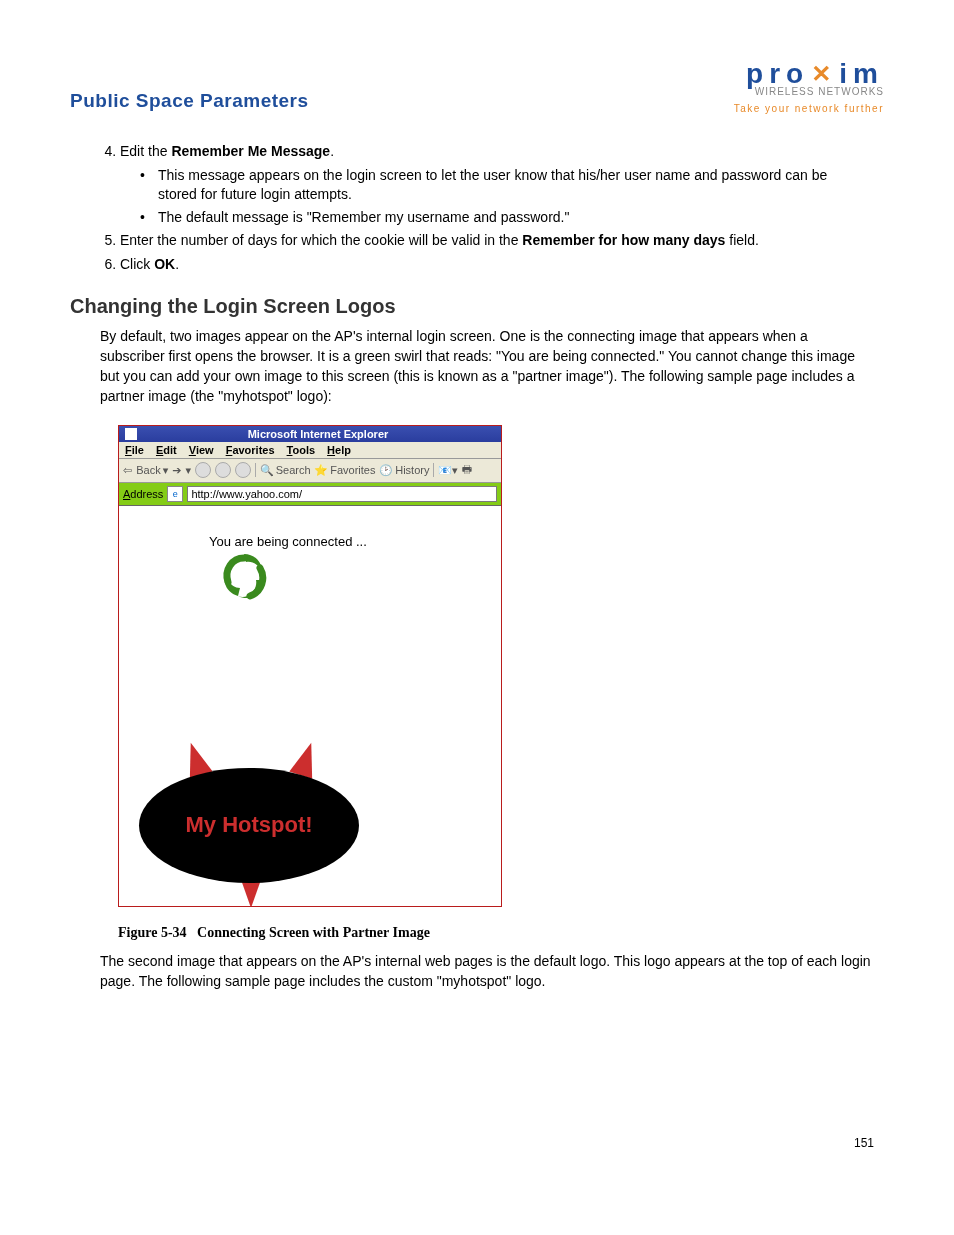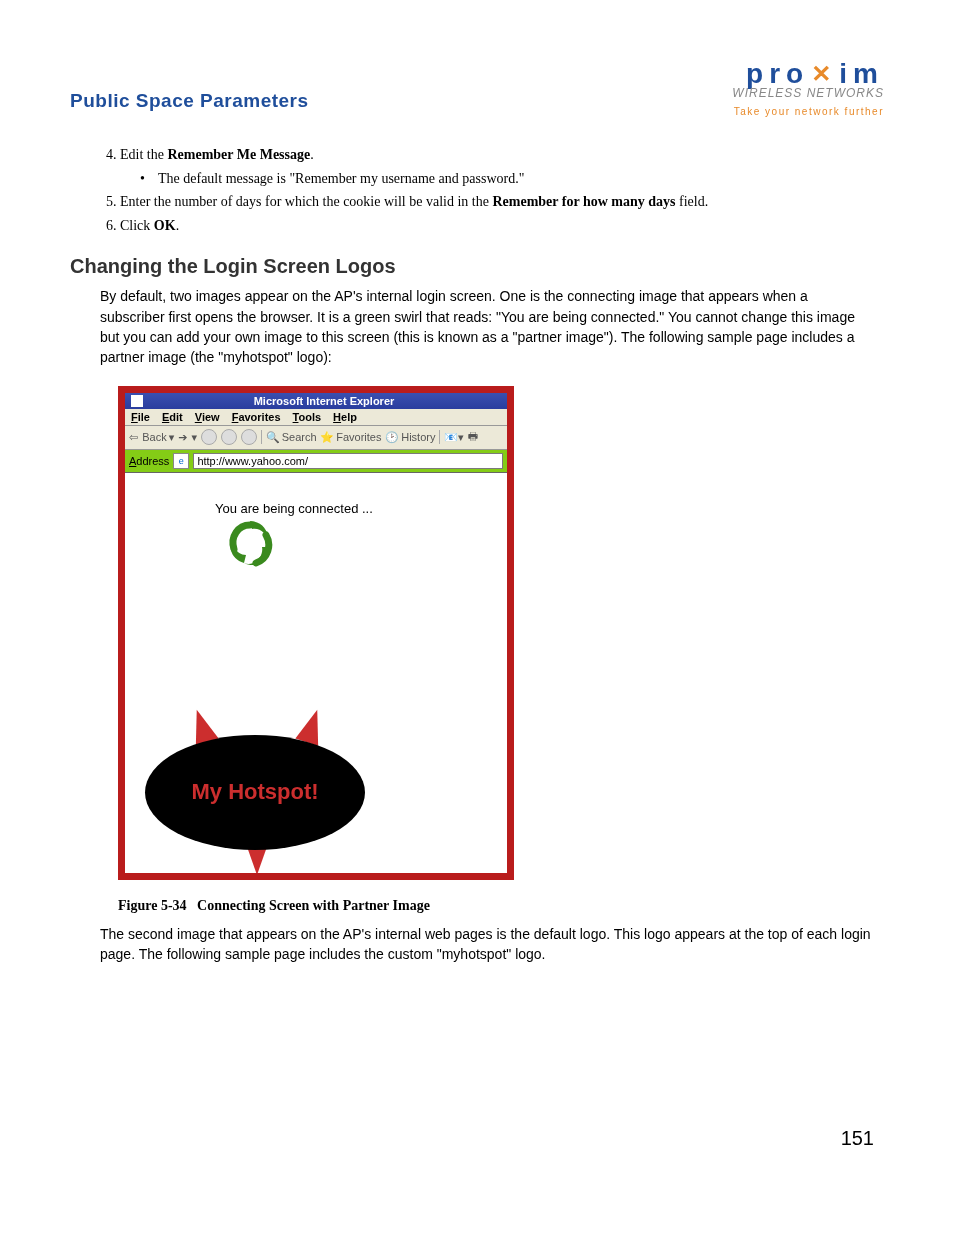--- a/index.html
+++ b/index.html
@@ -44,39 +44,37 @@
     justify-content: flex-end;
   }
   .logo-x {
     color: #e88a2a;
     font-weight: bold;
     margin: 0 2px;
     font-size: 24px;
   }
   .logo-sub {
     color: #888;
-    font-size: 12px;
+    font-size: 10px;
     letter-spacing: 1px;
     margin-top: -2px;
-    font-style: italic;
   }
   .logo-tag {
     color: #e88a2a;
     font-size: 10px;
     letter-spacing: 1.5px;
     margin-top: 6px;
   }
   .content {
     padding-left: 30px;
     padding-right: 10px;
   }
   ol.main-list {
     margin: 0 16px 20px 0;
     padding-left: 20px;
-    font-family: Liberation Serif, serif;
   }
   ol.main-list > li {
     margin-bottom: 4px;
     line-height: 1.4;
   }
   ul.bullet-list {
     list-style: none;
     margin: 4px 0 4px 20px;
     padding: 0;
   }
@@ -99,21 +97,21 @@
   }
   .body-text {
     line-height: 1.45;
     margin-bottom: 14px;
   }
   .figure-wrap {
     margin: 18px 0 10px 18px;
   }
   .ie-window {
     width: 382px;
-    border: 7px solid #b91c1c;
+    border: 1px solid #b91c1c;
     background: #fff;
     font-family: Tahoma, Arial, sans-serif;
   }
   .ie-title {
     background: #2a3d9e;
     background: linear-gradient(#3a4fb0, #2a3d9e);
     color: #fff;
     font-size: 11px;
     font-weight: bold;
     padding: 2px 6px;
@@ -220,21 +218,21 @@
   .figure-caption {
     font-family: "Times New Roman", Times, serif;
     font-size: 14px;
     margin: 18px 0 10px 18px;
   }
   .figure-caption b { font-weight: bold; }
   .page-num {
     position: absolute;
     bottom: 50px;
     right: 80px;
-    font-size: 20px;
+    font-size: 12px;
     margin-top: 25px;
   }
 </style>
 </head>
 <body>
 
 <div class="page">
 
   <div class="header-row">
     <div class="section-title">Public Space Parameters</div>
@@ -247,20 +245,21 @@
       <div class="logo-sub">WIRELESS NETWORKS</div>
       <div class="logo-tag">Take your network further</div>
     </div>
   </div>
 
   <div class="content">
     <ol class="main-list" start="4">
       <li>
         <span>Edit the </span><b>Remember Me Message</b><span>.</span>
         <ul class="bullet-list">
+          <li>This message appears on the login screen to let the user know that his/her user name and password can be stored for future login attempts.</li>
           <li>The default message is "Remember my username and password."</li>
         </ul>
       </li>
       <li>
         <span>Enter the number of days for which the cookie will be valid in the </span><b>Remember for how many days</b><span> field.</span>
       </li>
       <li>
         <span>Click </span><b>OK</b><span>.</span>
       </li>
     </ol>

